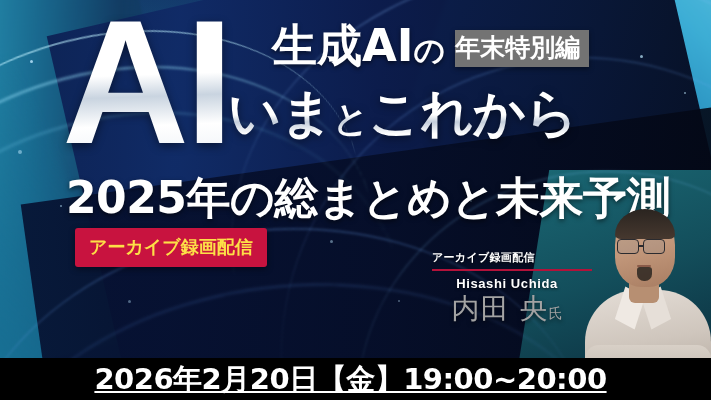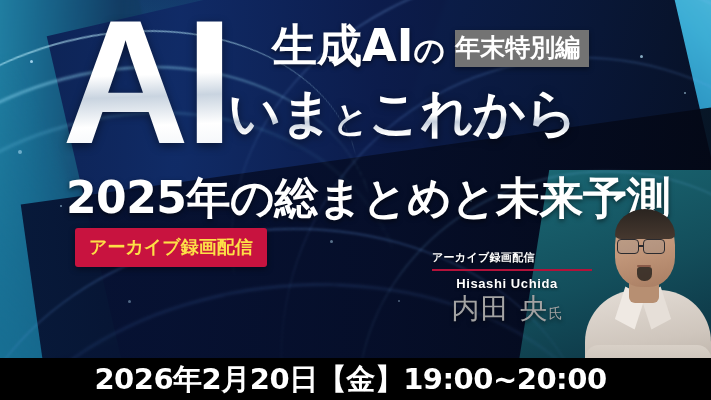--- a/index.html
+++ b/index.html
@@ -291,20 +291,21 @@
     display:flex; align-items:stretch;
   }
   .bar-date {
     flex:1;
     display:flex; align-items:center; justify-content:center;
     color:#fff;
     font-size:29px; line-height:29px; font-weight:bold;
     letter-spacing:-0.5px;
     padding-right:10px;
     font-family:"DejaVu Sans","Liberation Sans", sans-serif;
+    text-decoration:underline;
   }
   .bar-cta {
     width:199px;
     background:#c8133f;
     display:flex; align-items:center; justify-content:center;
     color:#fff;
     font-size:24px; line-height:24px; font-weight:bold;
     letter-spacing:0px;
     font-family:"DejaVu Sans","Liberation Sans", sans-serif;
   }

